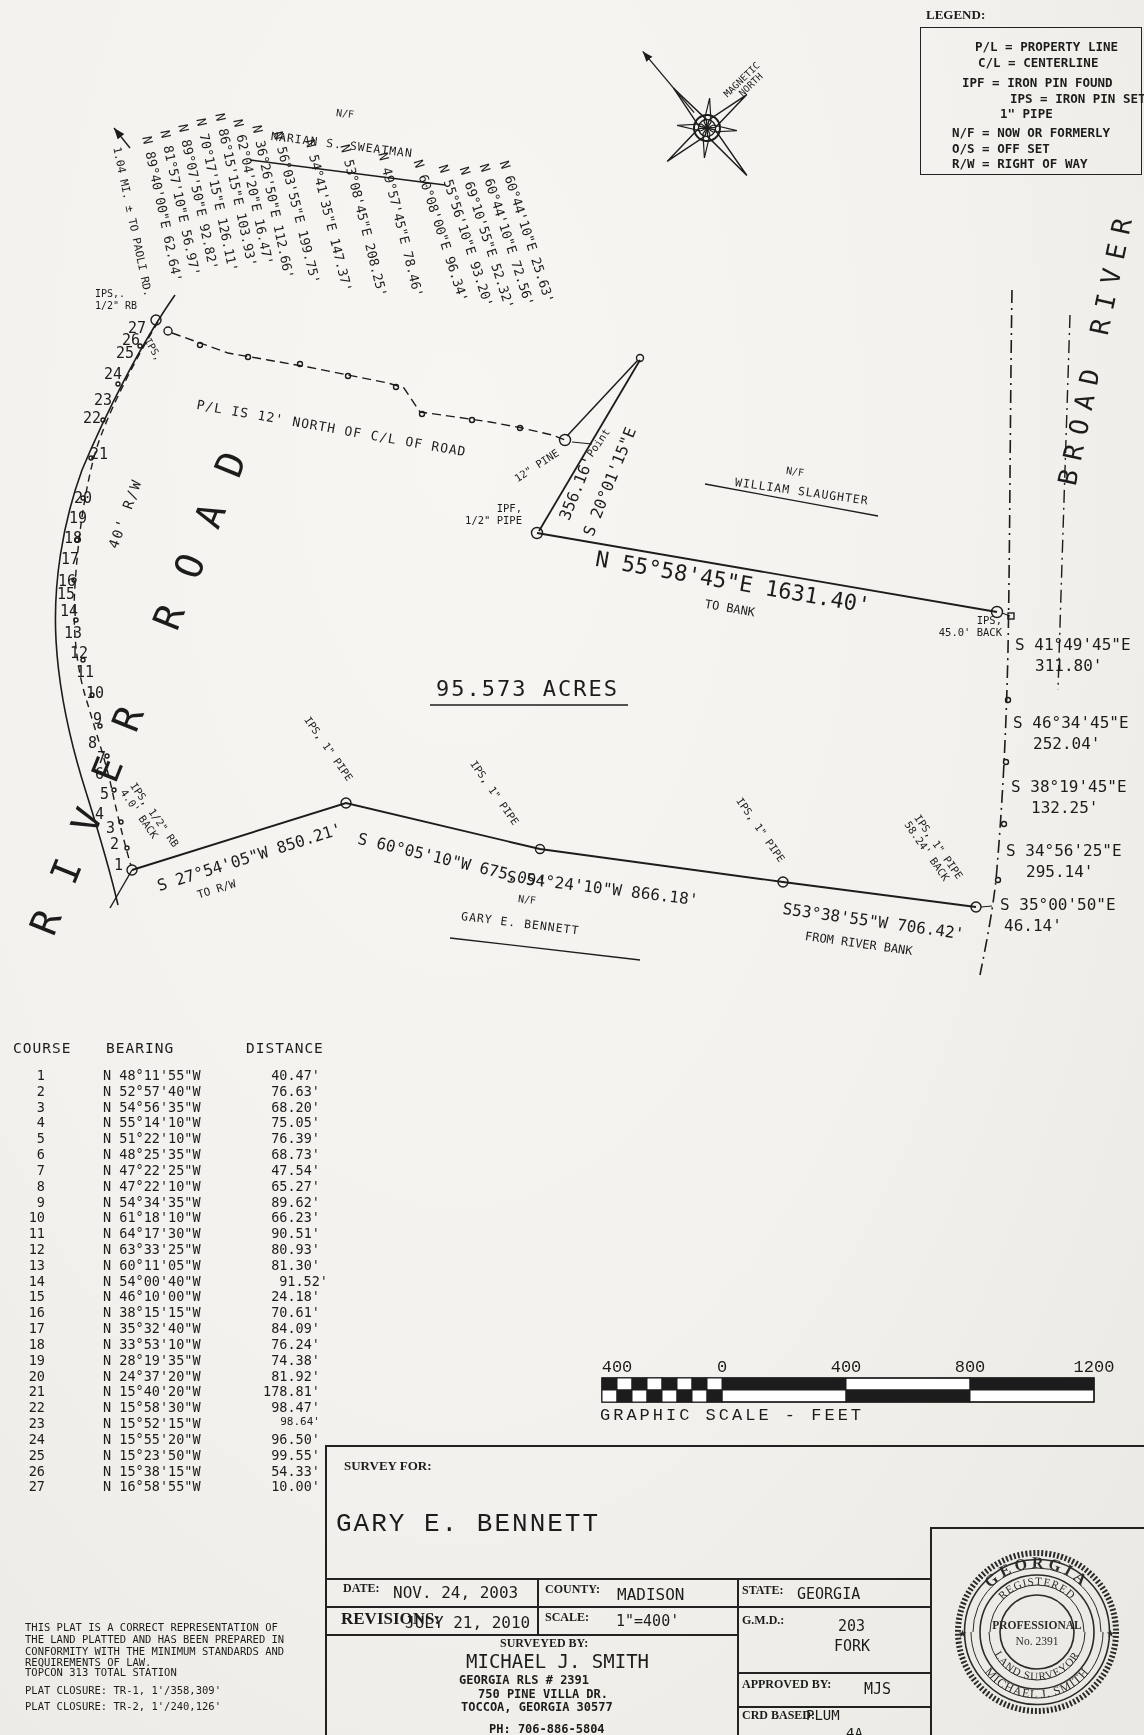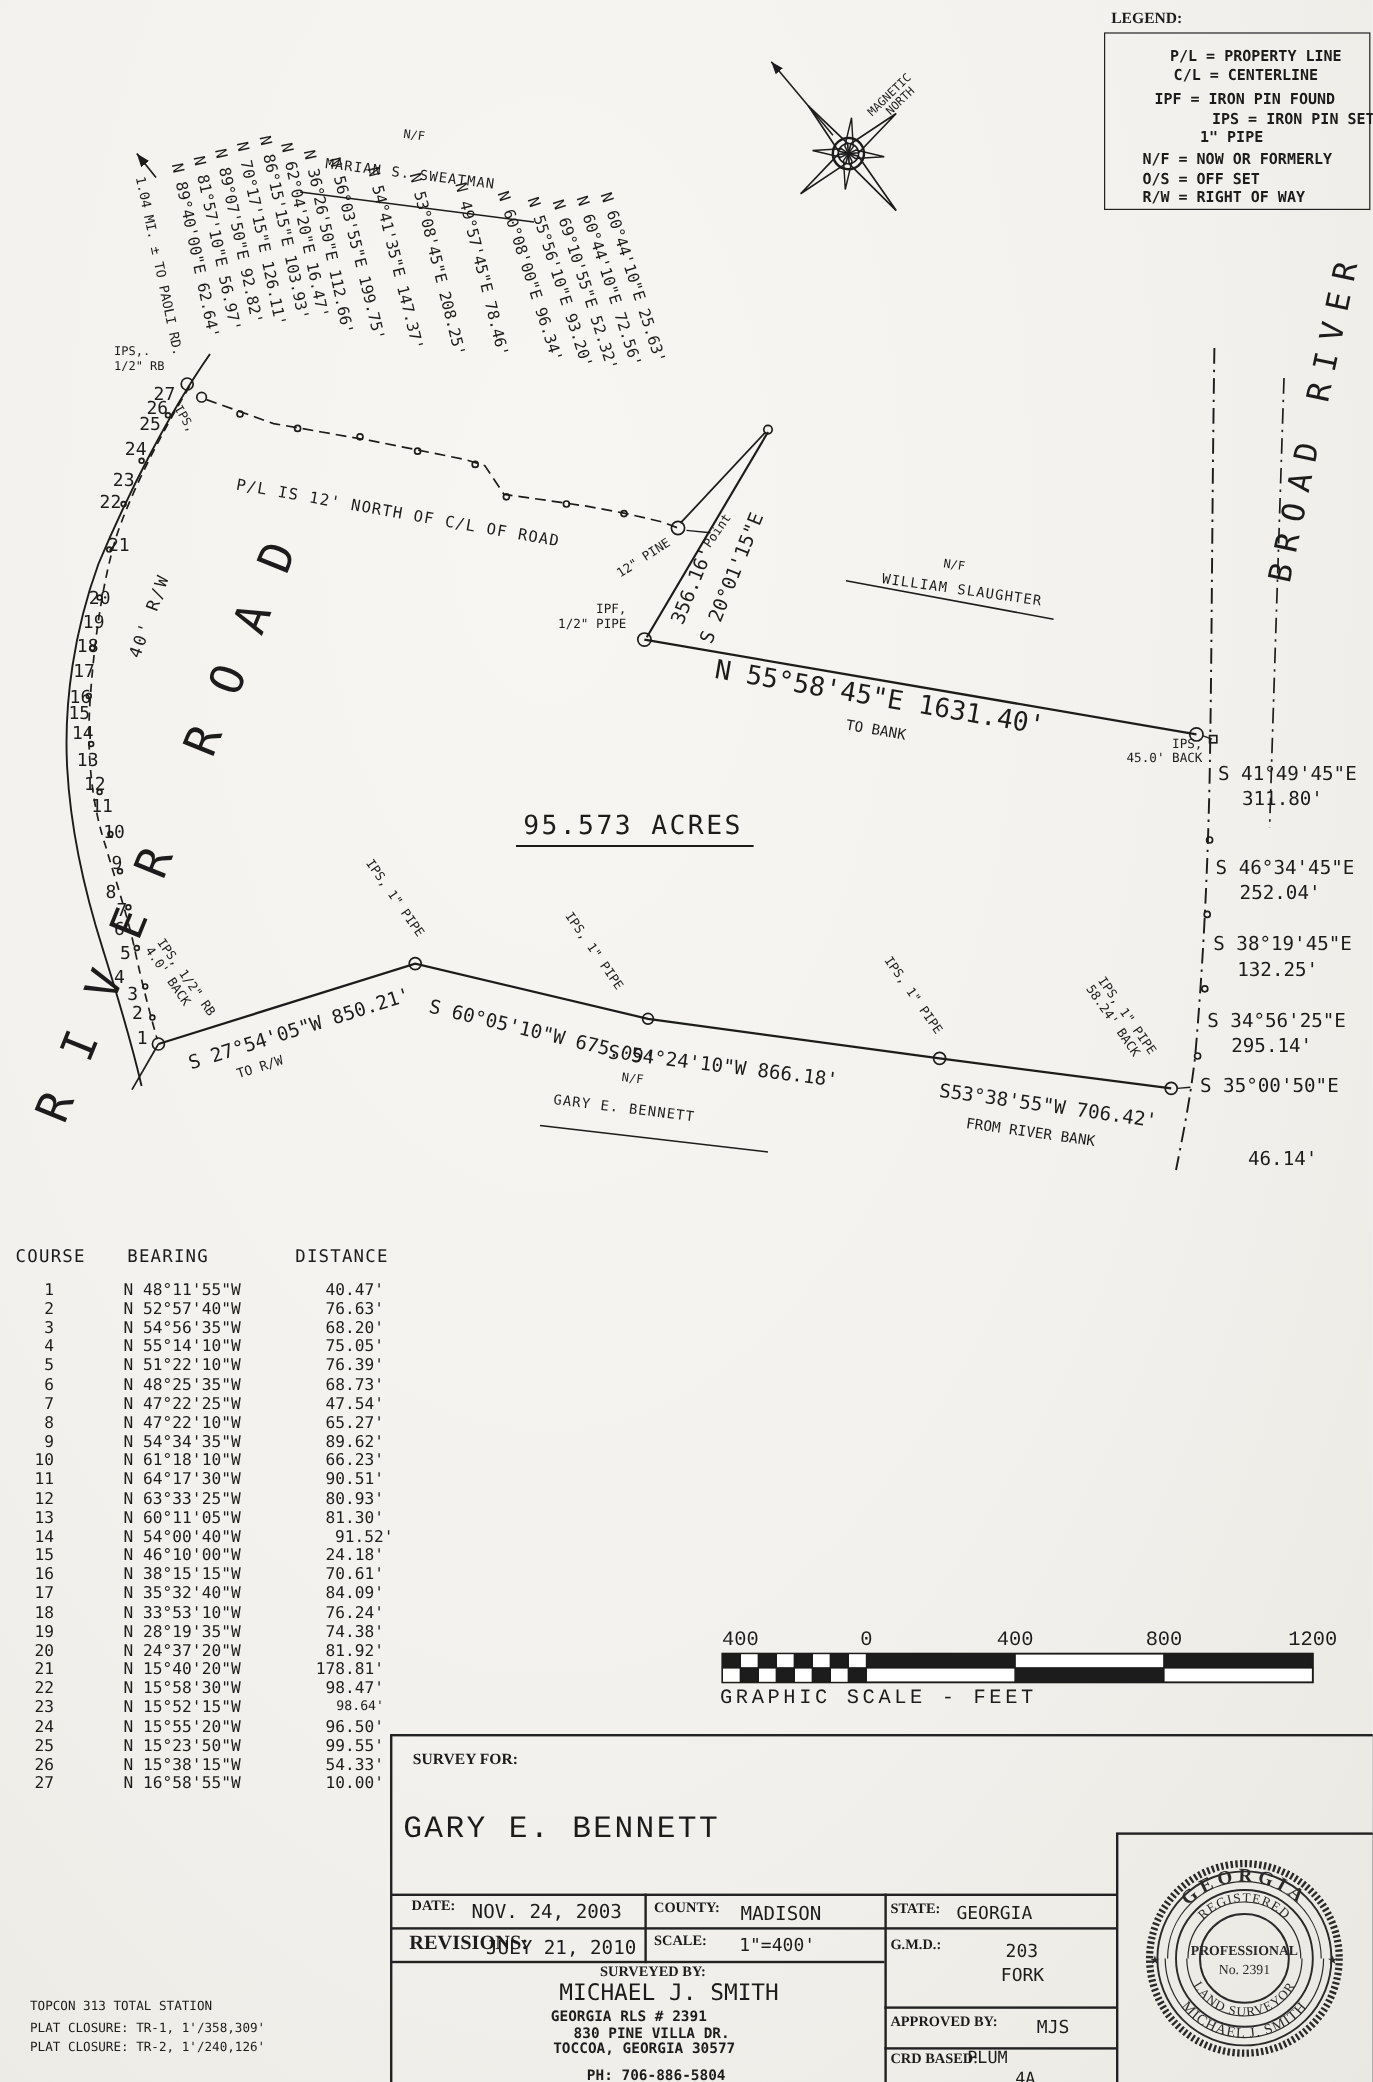--- a/index.html
+++ b/index.html
@@ -231,20 +231,24 @@
   <div class="t" style="left:518px;top:894px;font-size:10px;transform:rotate(7deg);">N/F</div>
   <div class="t rot" style="left:462px;top:910px;font-size:11.5px;transform:rotate(7deg);letter-spacing:1px;">GARY E. BENNETT</div>
 
   <div class="t rot" style="left:722px;top:92px;font-size:9.5px;transform:rotate(-44deg);line-height:1.1;">MAGNETIC
   NORTH</div>
 
   <div class="t" style="left:13px;top:1040px;font-size:14.5px;letter-spacing:1px;">COURSE</div>
   <div class="t" style="left:106px;top:1040px;font-size:14.5px;letter-spacing:1px;">BEARING</div>
   <div class="t" style="left:246px;top:1040px;font-size:14.5px;letter-spacing:1px;">DISTANCE</div>
 
+  <div class="t" style="left:25px;top:1622px;font-size:10.5px;line-height:1.12;">THIS PLAT IS A CORRECT REPRESENTATION OF
+THE LAND PLATTED AND HAS BEEN PREPARED IN
+CONFORMITY WITH THE MINIMUM STANDARDS AND
+REQUIREMENTS OF LAW.</div>
   <div class="t" style="left:25px;top:1666px;font-size:10.5px;">TOPCON 313 TOTAL STATION</div>
   <div class="t" style="left:25px;top:1684px;font-size:10.5px;">PLAT CLOSURE: TR-1, 1'/358,309'</div>
   <div class="t" style="left:25px;top:1700px;font-size:10.5px;">PLAT CLOSURE: TR-2, 1'/240,126'</div>
 
   <div class="t type" style="left:600px;top:1406px;font-size:17px;letter-spacing:3px;">GRAPHIC SCALE - FEET</div>
 
   <div style="position:absolute;left:325px;top:1445px;width:817px;height:290px;border:2.2px solid #222;"></div>
   <div class="ln" style="left:325px;top:1578px;width:605px;height:2px;"></div>
   <div class="ln" style="left:325px;top:1606px;width:605px;height:2px;"></div>
   <div class="ln" style="left:325px;top:1634px;width:412px;height:2px;"></div>
@@ -268,21 +272,21 @@
   <div class="t" style="left:405px;top:1614px;font-size:16px;">JULY 21, 2010</div>
   <div class="t serifb" style="left:545px;top:1611px;font-size:12px;">SCALE:</div>
   <div class="t" style="left:616px;top:1613px;font-size:15px;">1"=400'</div>
   <div class="t serifb" style="left:742px;top:1614px;font-size:12px;">G.M.D.:</div>
   <div class="t" style="left:838px;top:1618px;font-size:15px;">203</div>
   <div class="t" style="left:834px;top:1638px;font-size:15px;">FORK</div>
 
   <div class="t serifb" style="left:500px;top:1637px;font-size:12px;">SURVEYED BY:</div>
   <div class="t" style="left:466px;top:1651px;font-size:19px;">MICHAEL J. SMITH</div>
   <div class="t" style="left:459px;top:1674px;font-size:12px;font-weight:bold;">GEORGIA RLS # 2391</div>
-  <div class="t" style="left:478px;top:1688px;font-size:12px;font-weight:bold;">830 PINE VILLA DR.</div>
+  <div class="t" style="left:478px;top:1688px;font-size:12px;font-weight:bold;">750 PINE VILLA DR.</div>
   <div class="t" style="left:461px;top:1701px;font-size:12px;font-weight:bold;">TOCCOA, GEORGIA 30577</div>
   <div class="t" style="left:489px;top:1723px;font-size:12px;font-weight:bold;">PH: 706-886-5804</div>
 
   <div class="t serifb" style="left:742px;top:1678px;font-size:12px;">APPROVED BY:</div>
   <div class="t" style="left:864px;top:1681px;font-size:15px;">MJS</div>
   <div class="t serifb" style="left:742px;top:1709px;font-size:12px;">CRD BASED:</div>
   <div class="t" style="left:806px;top:1707px;font-size:14px;">PLUM</div>
   <div class="t" style="left:846px;top:1725px;font-size:14px;">4A</div>
 
 <div class="t" style="left: 975px; top: 40px; font-size: 12.5px; font-weight: bold;">P/L = PROPERTY LINE</div>
@@ -338,21 +342,21 @@
     <div class="t" style="left: 128px; top: 320px; font-size: 15px;">27</div>
     <div class="t" style="left: 1015px; top: 636px; font-size: 16px;">S 41°49'45"E</div>
     <div class="t" style="left: 1035px; top: 657px; font-size: 16px;">311.80'</div>
     <div class="t" style="left: 1013px; top: 714px; font-size: 16px;">S 46°34'45"E</div>
     <div class="t" style="left: 1033px; top: 735px; font-size: 16px;">252.04'</div>
     <div class="t" style="left: 1011px; top: 778px; font-size: 16px;">S 38°19'45"E</div>
     <div class="t" style="left: 1031px; top: 799px; font-size: 16px;">132.25'</div>
     <div class="t" style="left: 1006px; top: 842px; font-size: 16px;">S 34°56'25"E</div>
     <div class="t" style="left: 1026px; top: 863px; font-size: 16px;">295.14'</div>
     <div class="t" style="left: 1000px; top: 896px; font-size: 16px;">S 35°00'50"E</div>
-    <div class="t" style="left: 1040px; top: 917px; font-size: 16px; margin-top: 40px;">46.14'</div>
+    <div class="t" style="left: 1004px; top: 917px; font-size: 16px;">46.14'</div>
     <div class="t" style="left: 5px; top: 1068px; width: 40px; text-align: right; font-size: 13.5px;">1</div>
     <div class="t" style="left: 103px; top: 1068px; font-size: 13.5px;">N 48°11'55"W</div>
     <div class="t" style="left: 250px; top: 1068px; width: 70px; text-align: right; font-size: 13.5px;">40.47'</div>
     <div class="t" style="left: 5px; top: 1083.82px; width: 40px; text-align: right; font-size: 13.5px;">2</div>
     <div class="t" style="left: 103px; top: 1083.82px; font-size: 13.5px;">N 52°57'40"W</div>
     <div class="t" style="left: 250px; top: 1083.82px; width: 70px; text-align: right; font-size: 13.5px;">76.63'</div>
     <div class="t" style="left: 5px; top: 1099.64px; width: 40px; text-align: right; font-size: 13.5px;">3</div>
     <div class="t" style="left: 103px; top: 1099.64px; font-size: 13.5px;">N 54°56'35"W</div>
     <div class="t" style="left: 250px; top: 1099.64px; width: 70px; text-align: right; font-size: 13.5px;">68.20'</div>
     <div class="t" style="left: 5px; top: 1115.46px; width: 40px; text-align: right; font-size: 13.5px;">4</div>

